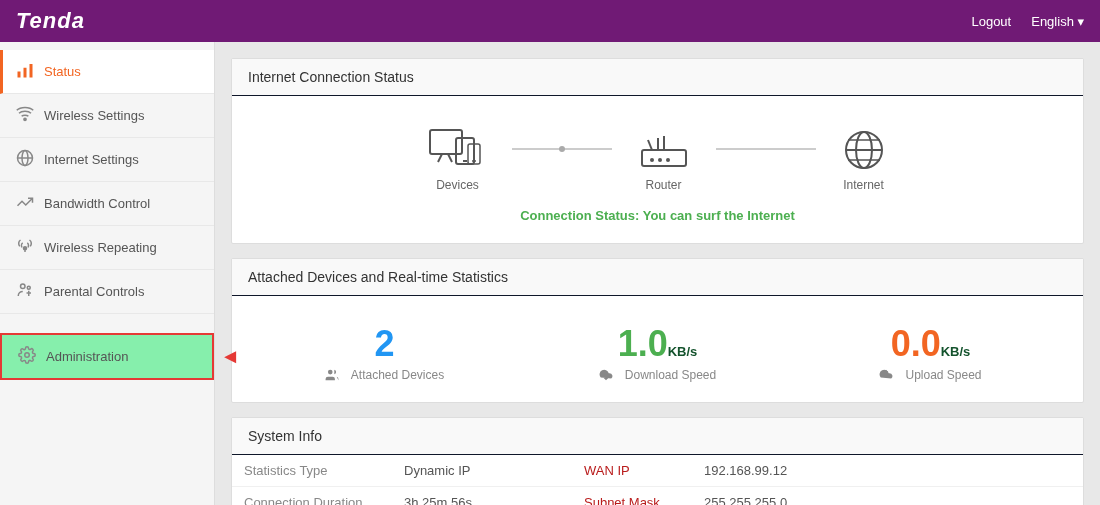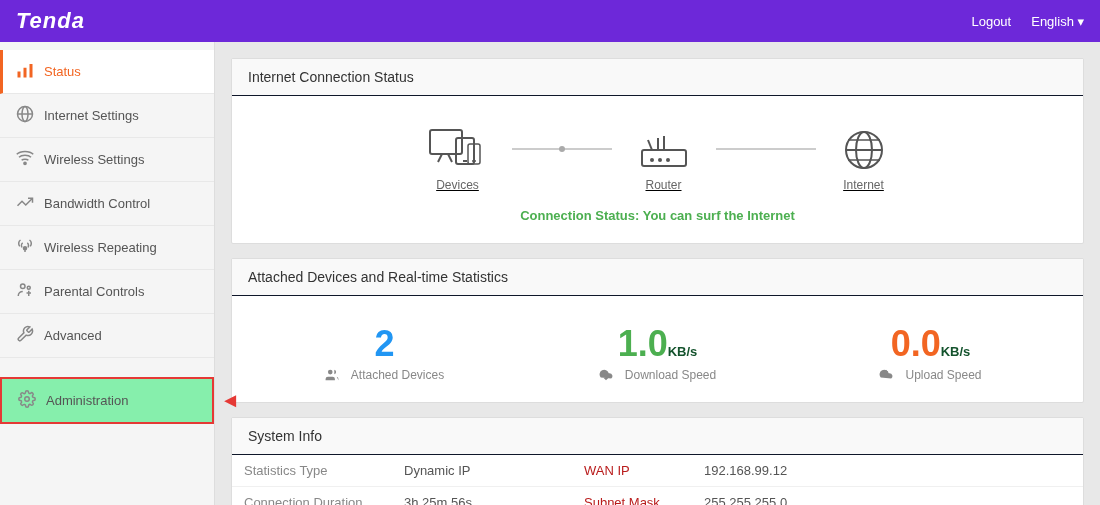--- a/index.html
+++ b/index.html
@@ -1,20 +1,20 @@
 <!DOCTYPE html>
 <html><head>
   <meta charset="utf-8">
   <style>
     * { box-sizing: border-box; margin: 0; padding: 0; }
     body { font-family: Arial, sans-serif; font-size: 13px; background: #e8e8e8; width: 1100px; height: 505px; overflow: hidden; display: flex; flex-direction: column; }
 
     
     .header {
-      background: #6d28d9;
+      background: #701a75;
       height: 42px;
       display: flex;
       align-items: center;
       justify-content: space-between;
       padding: 0 16px;
       flex-shrink: 0;
     }
     .header-logo {
       color: white;
       font-size: 22px;
@@ -114,21 +114,20 @@
       padding: 16px;
     }
 
     
     .connection-diagram {
       display: flex;
       align-items: center;
       justify-content: center;
       gap: 16px;
       padding: 16px 0 8px;
-      text-decoration: underline;
     }
     .diagram-item {
       display: flex;
       flex-direction: column;
       align-items: center;
       gap: 6px;
     }
     .diagram-label {
       font-size: 12px;
       color: #666;
@@ -222,38 +221,38 @@
             <rect x="10" y="9" width="4" height="13"></rect>
             <rect x="18" y="4" width="4" height="18"></rect>
           </svg>
       </span>
       <span>Status</span>
     </div>
 
     <div class="sidebar-item">
       <span class="sidebar-icon">
         <svg width="18" height="18" viewBox="0 0 24 24" fill="none" stroke="#888" stroke-width="2">
-            <circle cx="12" cy="12" r="10"></circle>
-            <ellipse cx="12" cy="12" rx="4" ry="10"></ellipse>
-            <line x1="2" y1="12" x2="22" y2="12"></line>
-          </svg>
-      </span>
-      <span>Internet Settings</span>
-    </div>
-
-    <div class="sidebar-item">
-      <span class="sidebar-icon">
-        <svg width="18" height="18" viewBox="0 0 24 24" fill="none" stroke="#888" stroke-width="2">
             <path d="M1 7 C6 2 18 2 23 7"></path>
             <path d="M4 11 C7.5 7.5 16.5 7.5 20 11"></path>
             <path d="M7.5 15 C9.5 13 14.5 13 16.5 15"></path>
             <circle cx="12" cy="19" r="1.5" fill="#888"></circle>
           </svg>
       </span>
       <span>Wireless Settings</span>
+    </div>
+
+    <div class="sidebar-item">
+      <span class="sidebar-icon">
+        <svg width="18" height="18" viewBox="0 0 24 24" fill="none" stroke="#888" stroke-width="2">
+            <circle cx="12" cy="12" r="10"></circle>
+            <ellipse cx="12" cy="12" rx="4" ry="10"></ellipse>
+            <line x1="2" y1="12" x2="22" y2="12"></line>
+          </svg>
+      </span>
+      <span>Internet Settings</span>
     </div>
 
     <div class="sidebar-item">
       <span class="sidebar-icon">
         <svg width="18" height="18" viewBox="0 0 24 24" fill="none" stroke="#888" stroke-width="2">
             <polyline points="2,17 8,11 13,16 22,7"></polyline>
             <polyline points="16,7 22,7 22,13"></polyline>
           </svg>
       </span>
       <span>Bandwidth Control</span>
@@ -279,28 +278,20 @@
             <circle cx="9" cy="7" r="3"></circle>
             <path d="M3 20 C3 16 6 14 9 14"></path>
             <circle cx="17" cy="9" r="2"></circle>
             <line x1="17" y1="13" x2="17" y2="20"></line>
             <line x1="14" y1="16" x2="20" y2="16"></line>
           </svg>
       </span>
       <span>Parental Controls</span>
     </div>
 
-    <div class="sidebar-item">
-      <span class="sidebar-icon">
-        <svg width="18" height="18" viewBox="0 0 24 24" fill="none" stroke="#888" stroke-width="2">
-            <path d="M14.7 6.3a1 1 0 0 0 0 1.4l1.6 1.6a1 1 0 0 0 1.4 0l3.77-3.77a6 6 0 0 1-7.94 7.94l-6.91 6.91a2.12 2.12 0 0 1-3-3l6.91-6.91a6 6 0 0 1 7.94-7.94l-3.76 3.76z"></path>
-          </svg>
-      </span>
-      <span>Advanced</span>
-    </div>
 
     <div class="sidebar-item highlighted" style="position:relative; border:2px solid #e53935; background:#86efac;margin-top:19px;">
       <span class="sidebar-icon">
         <svg width="18" height="18" viewBox="0 0 24 24" fill="none" stroke="#888" stroke-width="2">
             <circle cx="12" cy="12" r="3"></circle>
             <path d="M19.4 15a1.65 1.65 0 0 0 .33 1.82l.06.06a2 2 0 0 1-2.83 2.83l-.06-.06a1.65 1.65 0 0 0-1.82-.33 1.65 1.65 0 0 0-1 1.51V21a2 2 0 0 1-4 0v-.09A1.65 1.65 0 0 0 9 19.4a1.65 1.65 0 0 0-1.82.33l-.06.06a2 2 0 0 1-2.83-2.83l.06-.06A1.65 1.65 0 0 0 4.68 15a1.65 1.65 0 0 0-1.51-1H3a2 2 0 0 1 0-4h.09A1.65 1.65 0 0 0 4.6 9a1.65 1.65 0 0 0-.33-1.82l-.06-.06a2 2 0 0 1 2.83-2.83l.06.06A1.65 1.65 0 0 0 9 4.68a1.65 1.65 0 0 0 1-1.51V3a2 2 0 0 1 4 0v.09a1.65 1.65 0 0 0 1 1.51 1.65 1.65 0 0 0 1.82-.33l.06-.06a2 2 0 0 1 2.83 2.83l-.06.06A1.65 1.65 0 0 0 19.4 9a1.65 1.65 0 0 0 1.51 1H21a2 2 0 0 1 0 4h-.09a1.65 1.65 0 0 0-1.51 1z"></path>
           </svg>
       </span>
       <span>Administration</span>
       <span class="arrow-indicator" style="position:absolute; right:-28px; color:#e53935; font-size:20px; font-weight:bold;">◄</span>

